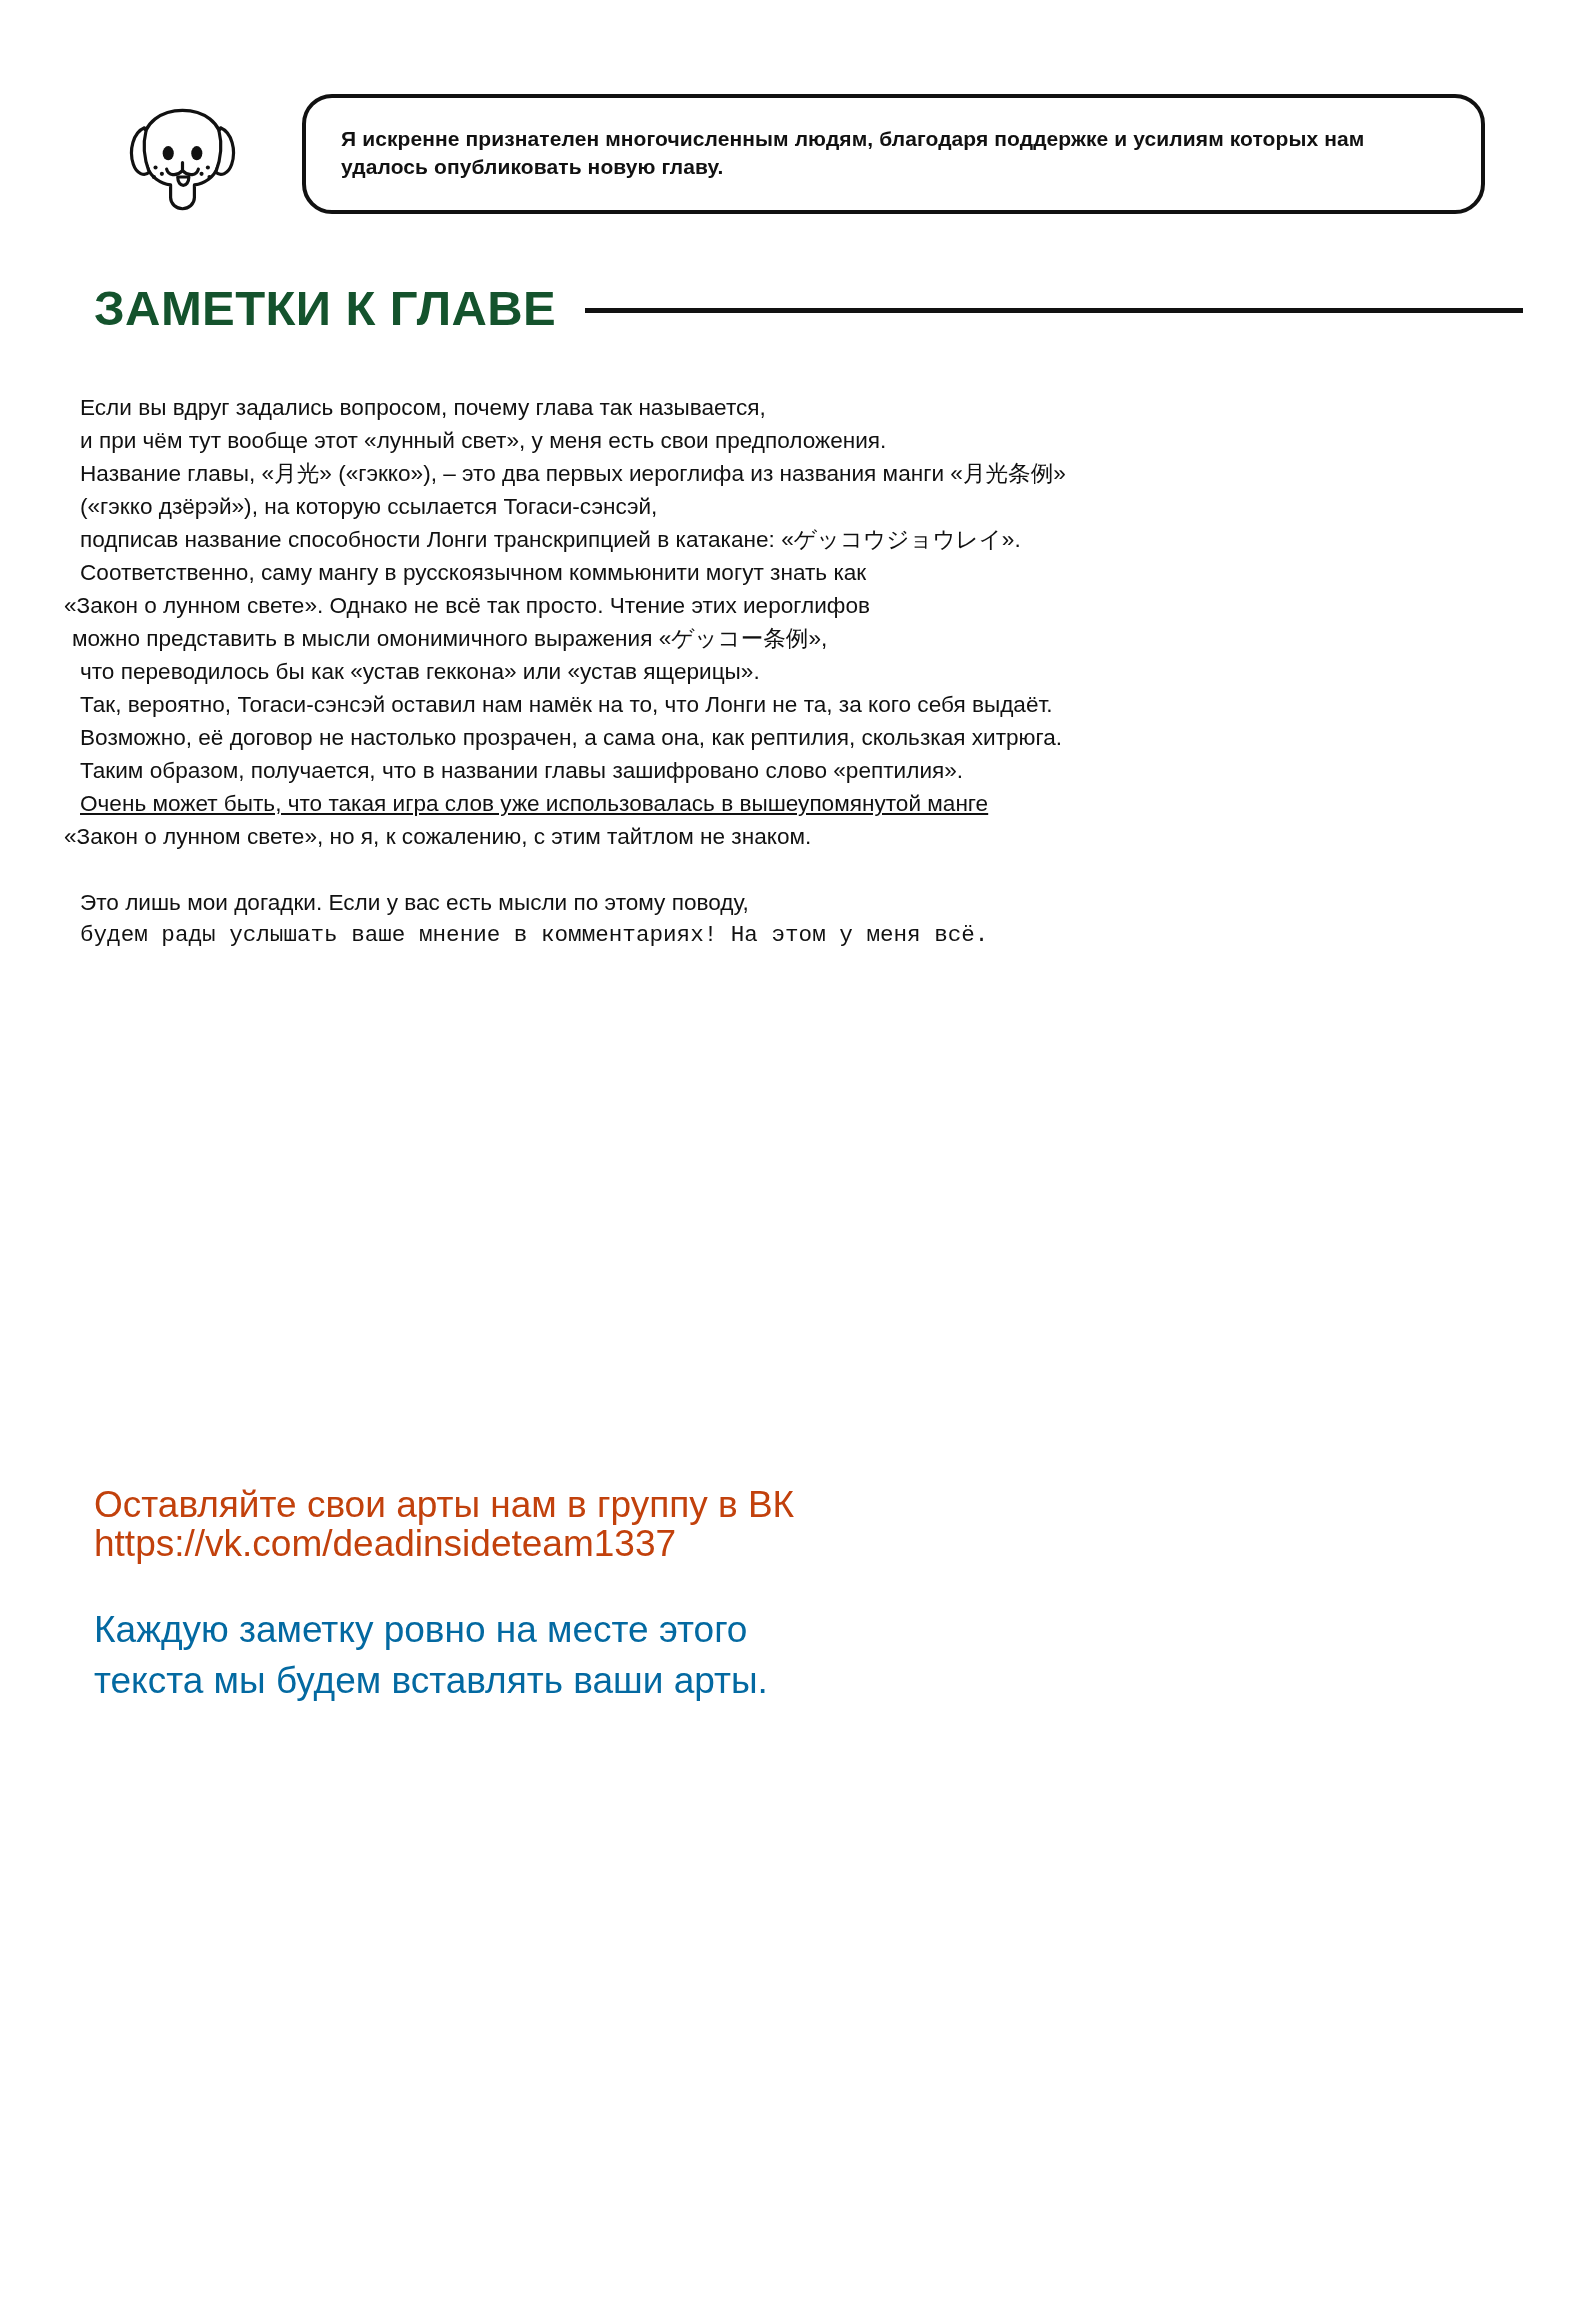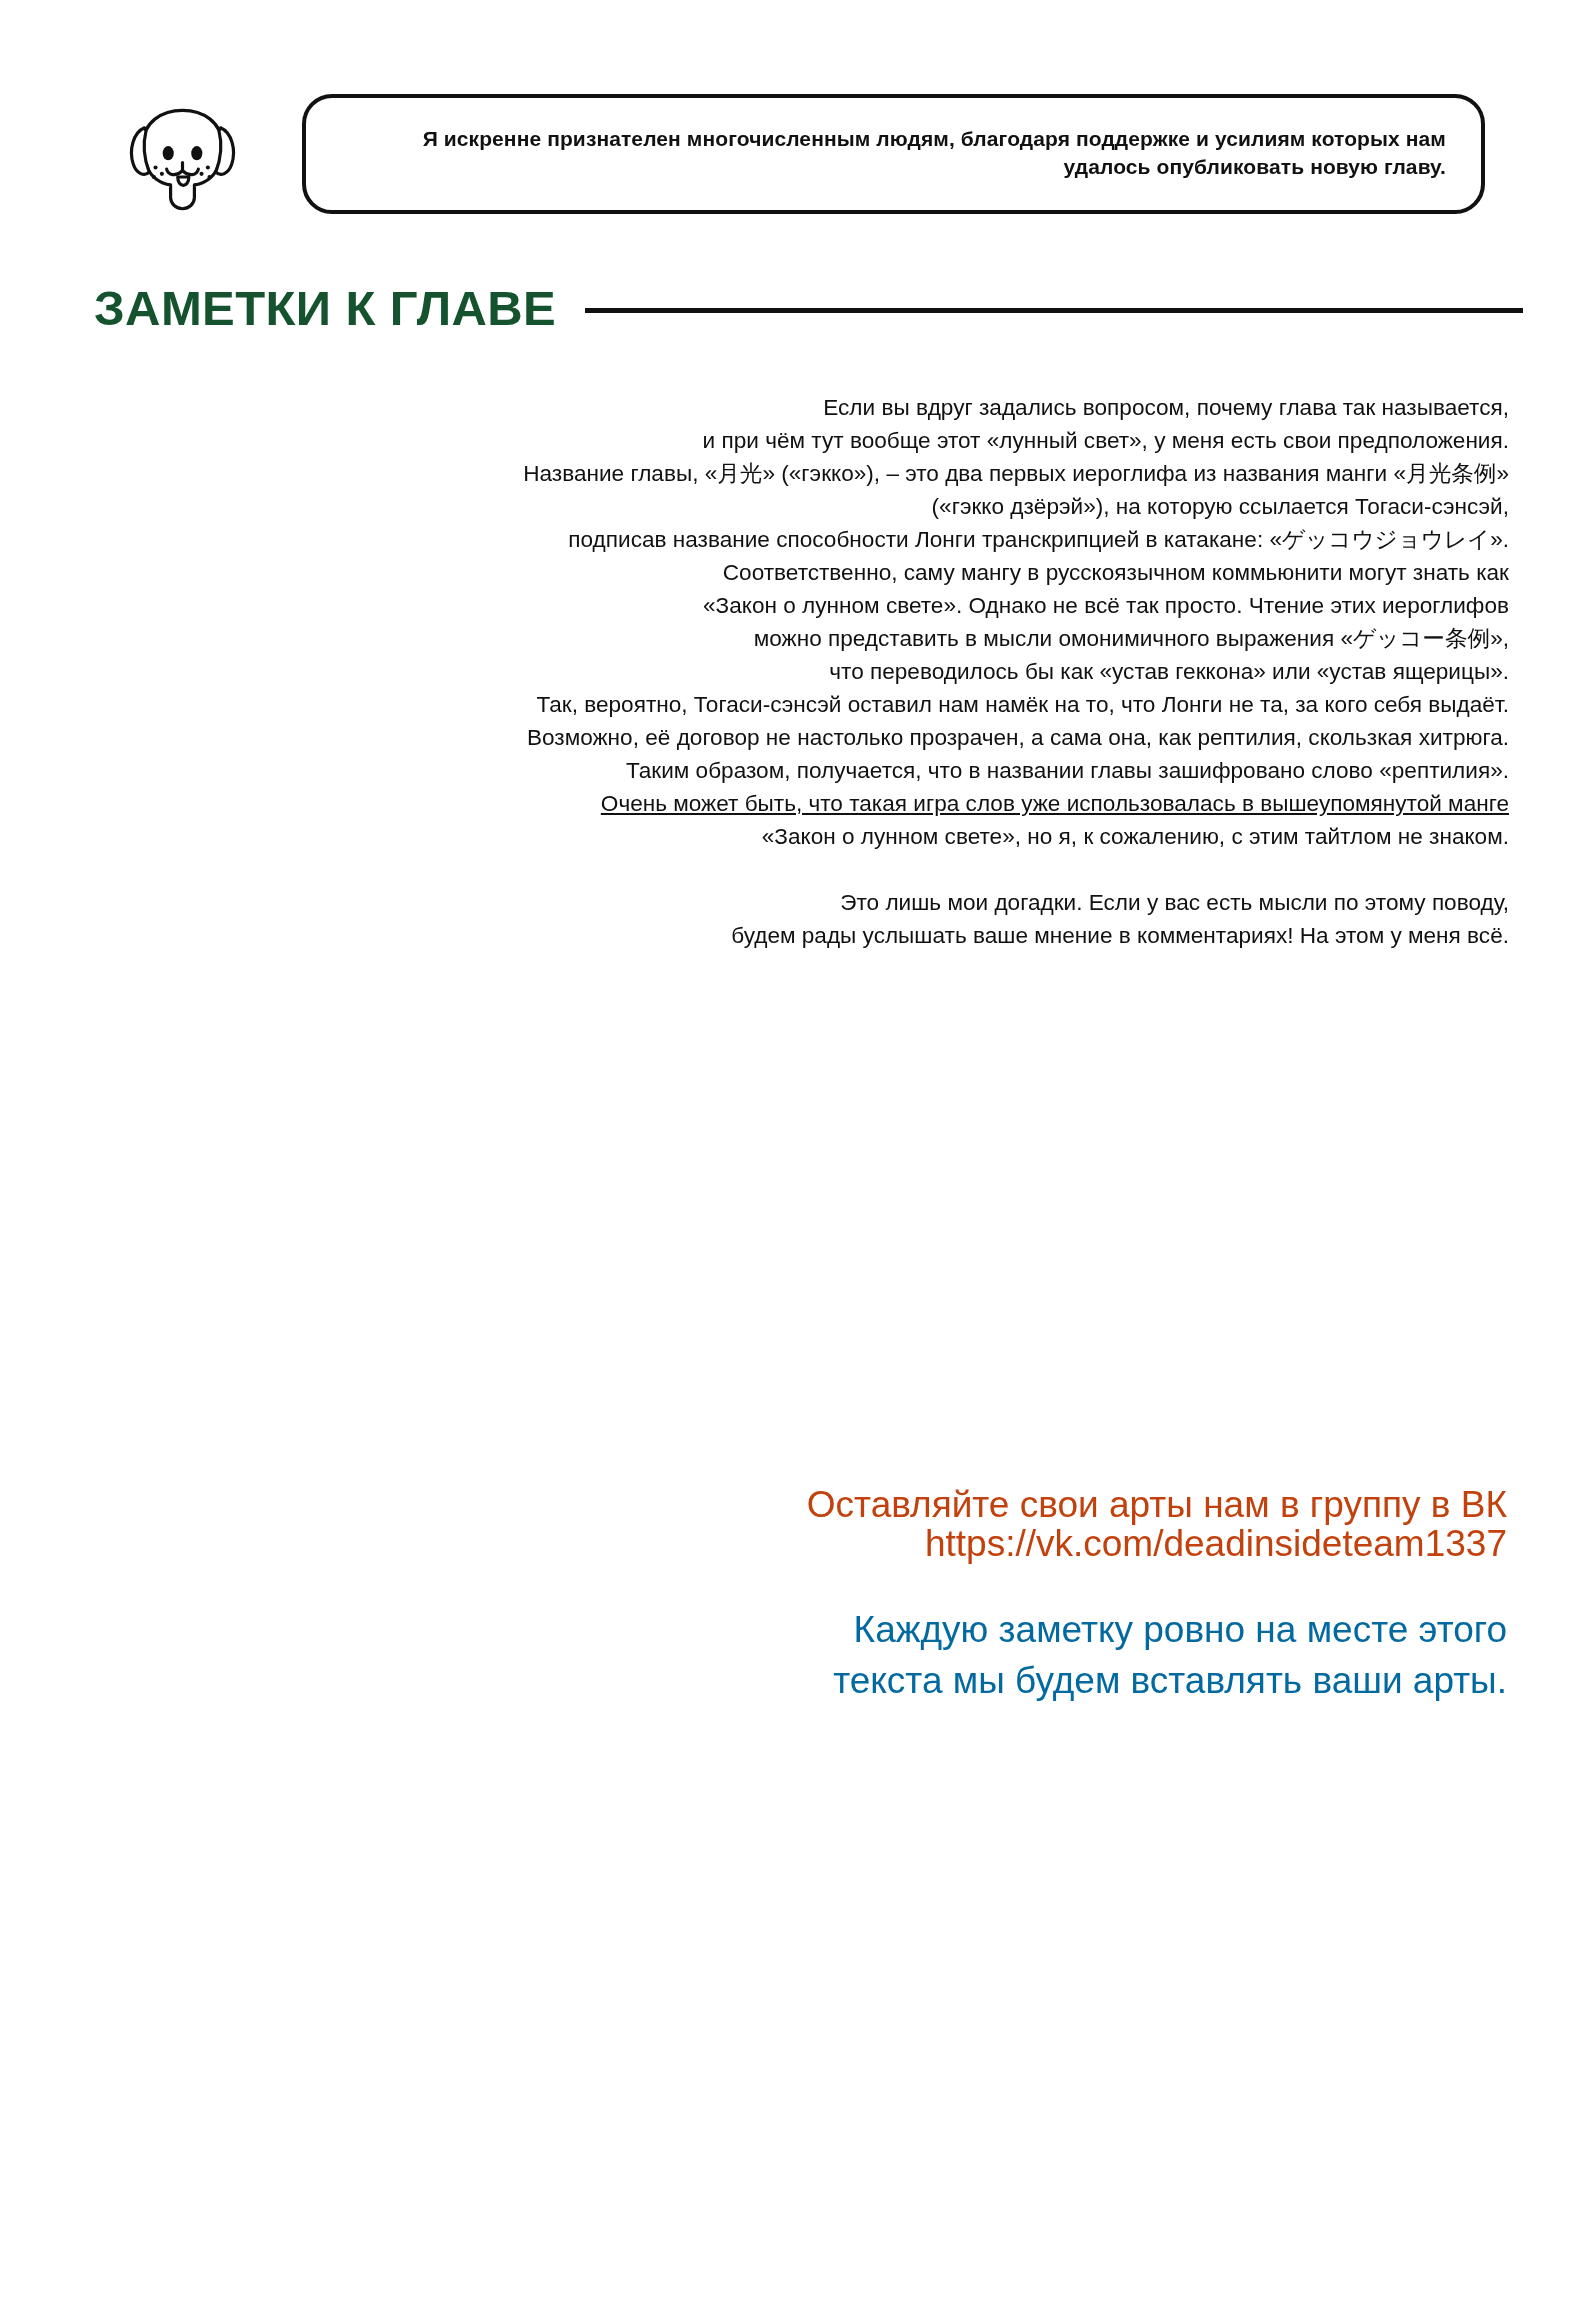--- a/index.html
+++ b/index.html
@@ -13,21 +13,20 @@
     font-family: "Liberation Sans", sans-serif;
     color: #111111;
     position: relative;
     overflow: hidden;
   }
 
   .page {
     position: absolute;
     inset: 0;
     background: #ffffff;
-    text-align: right;
   }
 
   
   .bubble-row {
     position: absolute;
     top: 94px;
     left: 111px;
     width: 1374px;
     display: flex;
     align-items: flex-start;
@@ -189,21 +188,21 @@
         <div class="line" style="padding-left: 16px;">что переводилось бы как «устав геккона» или «устав ящерицы».</div>
         <div class="line" style="padding-left: 16px;">Так, вероятно, Тогаси-сэнсэй оставил нам намёк на то, что Лонги не та, за кого себя выдаёт.</div>
         <div class="line" style="padding-left: 16px;">Возможно, её договор не настолько прозрачен, а сама она, как рептилия, скользкая хитрюга.</div>
         <div class="line" style="padding-left: 16px;">Таким образом, получается, что в названии главы зашифровано слово «рептилия».</div>
         <div class="line" style="padding-left: 16px; text-decoration: underline;">Очень может быть, что такая игра слов уже использовалась в вышеупомянутой манге</div>
         <div class="line" style="padding-left: 0px;">«Закон о лунном свете», но я, к сожалению, с этим тайтлом не знаком.</div>
       </div>
     <div class="spacer"></div>
     <div id="notes-closing">
         <div class="line" style="padding-left: 16px;">Это лишь мои догадки. Если у вас есть мысли по этому поводу,</div>
-        <div class="line" style="padding-left: 16px;">будем рады услышать ваше мнение в комментариях! На этом у меня всё.</div>
+        <div class="line" style="padding-left: 16px; font-family: Liberation Mono, monospace;">будем рады услышать ваше мнение в комментариях! На этом у меня всё.</div>
       </div>
   </div>
 
   <div class="promo">
     <div class="promo-line">Оставляйте свои арты нам в группу в ВК
 https://vk.com/deadinsideteam1337</div>
     <div class="promo-gap"></div>
     <div class="promo-line2">Каждую заметку ровно на месте этого
 текста мы будем вставлять ваши арты.</div>
   </div>

